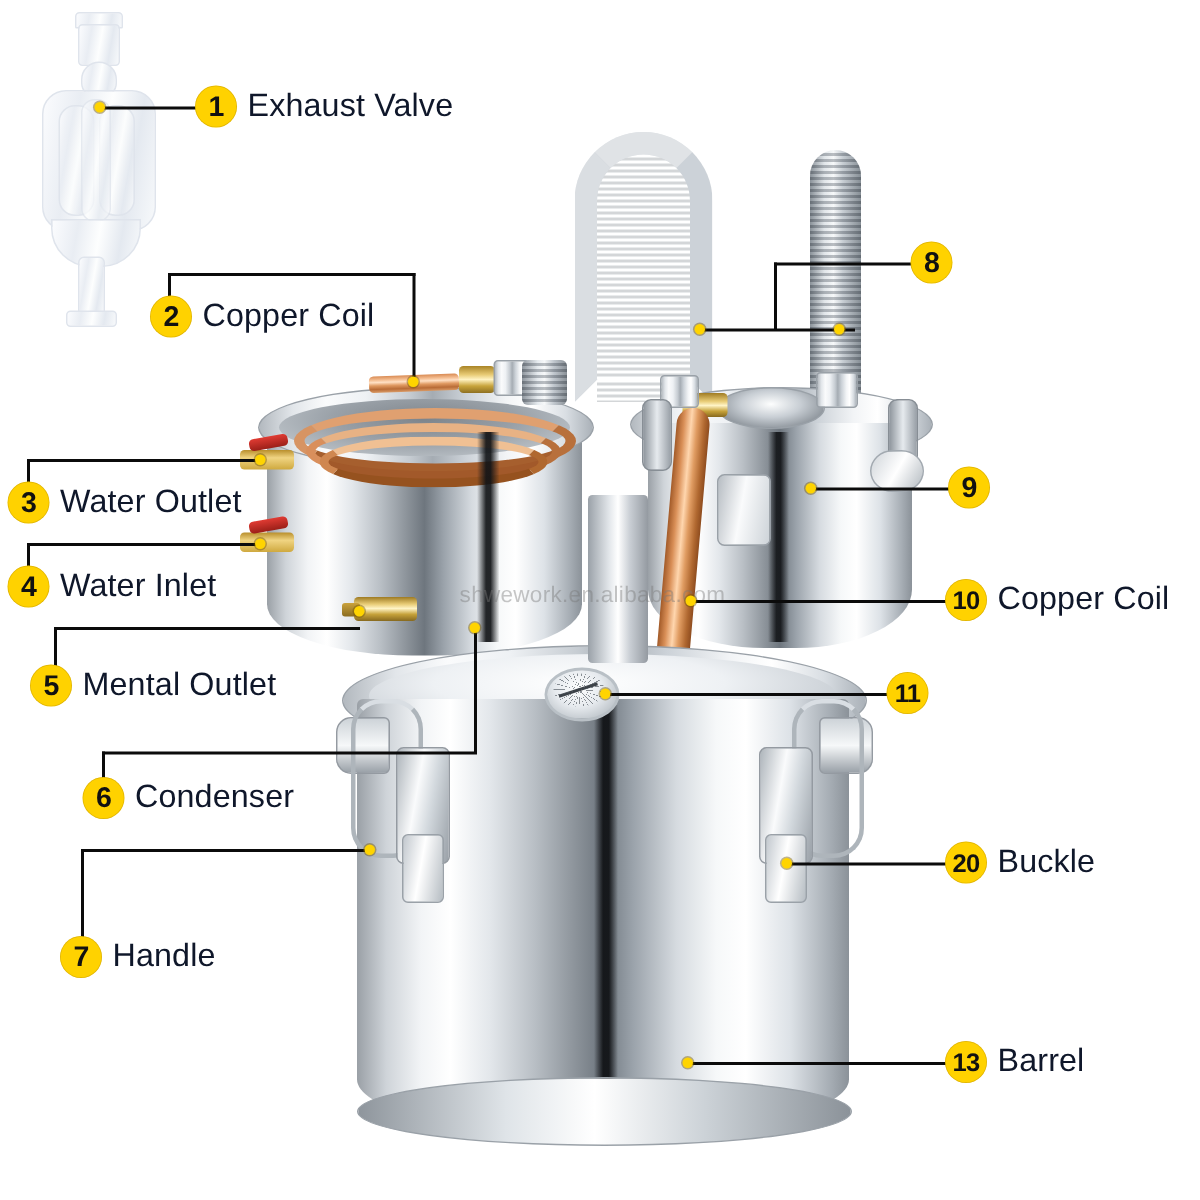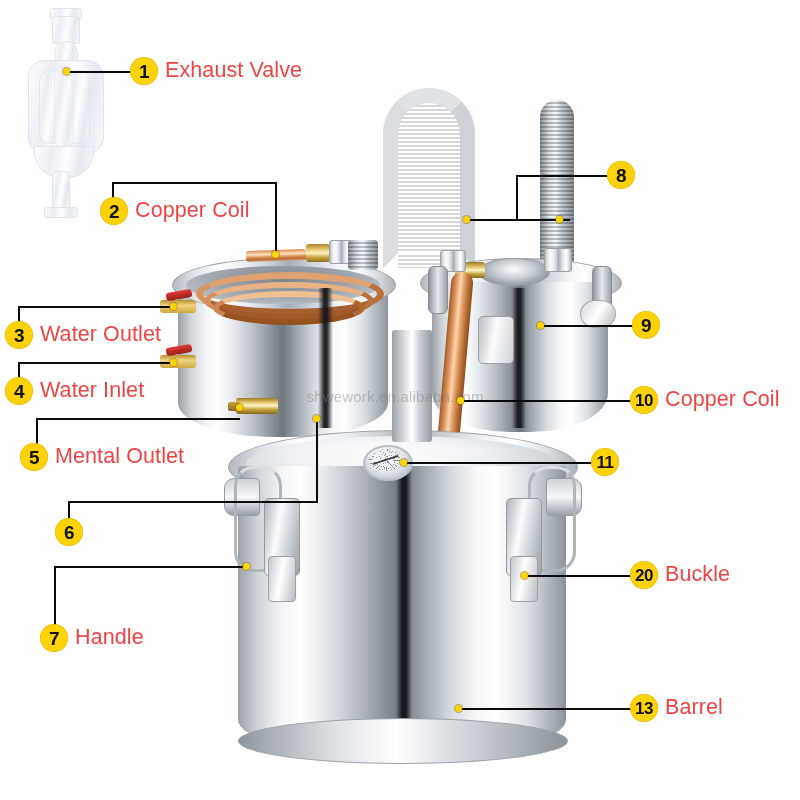--- a/index.html
+++ b/index.html
@@ -8,21 +8,21 @@
        font-family:"Liberation Sans","DejaVu Sans",sans-serif;}
   #stage{position:relative;width:800px;height:800px;background:#fff;overflow:hidden;}
 
   
   .callout{position:absolute;display:flex;align-items:flex-start;gap:7px;}
   .badge{flex:0 0 auto;width:28px;height:28px;border-radius:50%;
          background:#FFD200;color:#111;font-weight:bold;font-size:19px;
          display:flex;align-items:center;justify-content:center;
          line-height:1;letter-spacing:-.5px;box-shadow:0 0 0 .5px rgba(160,120,0,.35) inset;}
   .badge.two{font-size:17px;}
-  .ctext{font-size:21.5px;color:#ef4444;line-height:1.10;
+  .ctext{font-size:21.5px;color:#0f172a;line-height:1.10;
          white-space:pre-line;padding-top:2px;letter-spacing:.1px;}
 
   
   .lead{position:absolute;background:#0b0b0b;}
   .lead.h{height:2px;}
   .lead.v{width:2px;}
   .dot{position:absolute;width:7px;height:7px;border-radius:50%;background:#FFD400;
        box-shadow:0 0 0 1px rgba(120,90,0,.45);}
 
   
@@ -297,20 +297,21 @@
     <div class="ctext">Water Inlet</div>
   </div>
 
   <div class="callout" style="left:20px;top:443px;">
     <div class="badge">5</div>
     <div class="ctext">Mental Outlet</div>
   </div>
 
   <div class="callout" style="left:55px;top:518px;">
     <div class="badge">6</div>
+    <div class="ctext">Condenser</div>
   </div>
 
   <div class="callout" style="left:40px;top:624px;">
     <div class="badge">7</div>
     <div class="ctext">Handle</div>
   </div>
 
   <div class="callout" style="left:607px;top:161px;">
     <div class="badge">8</div>
   </div>

